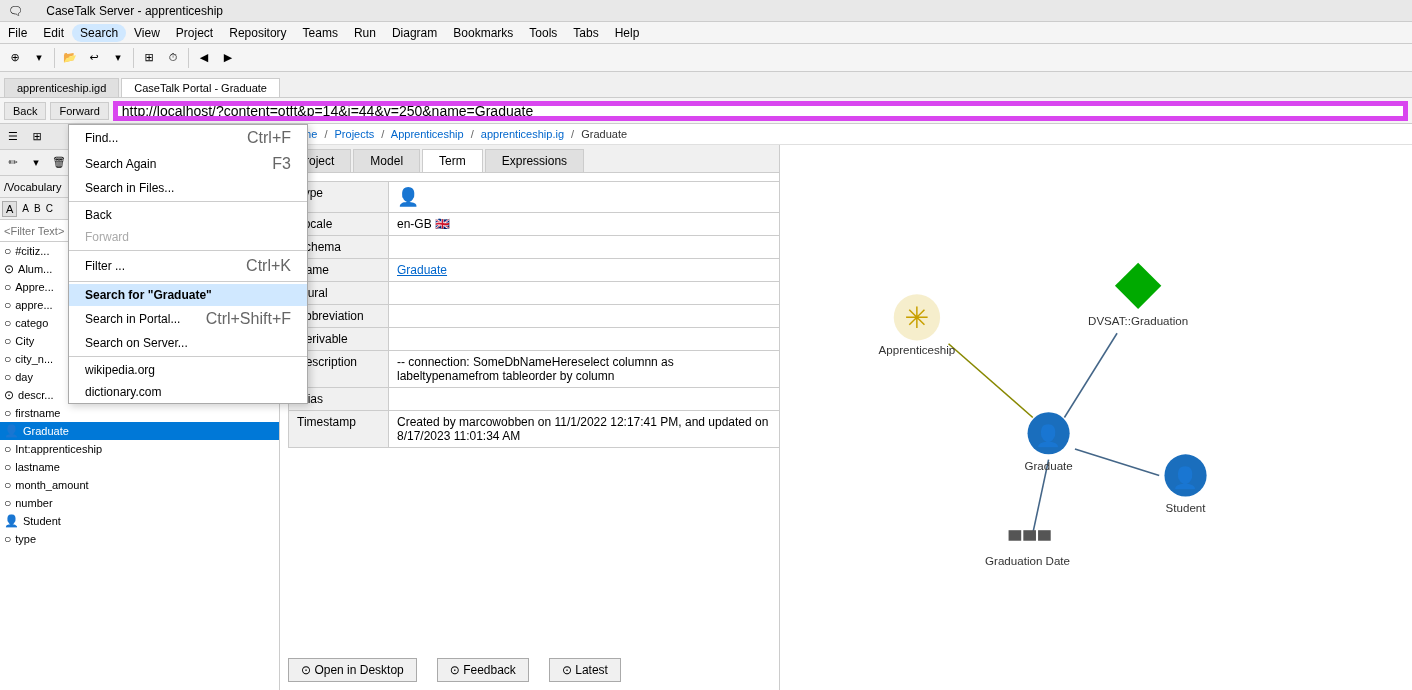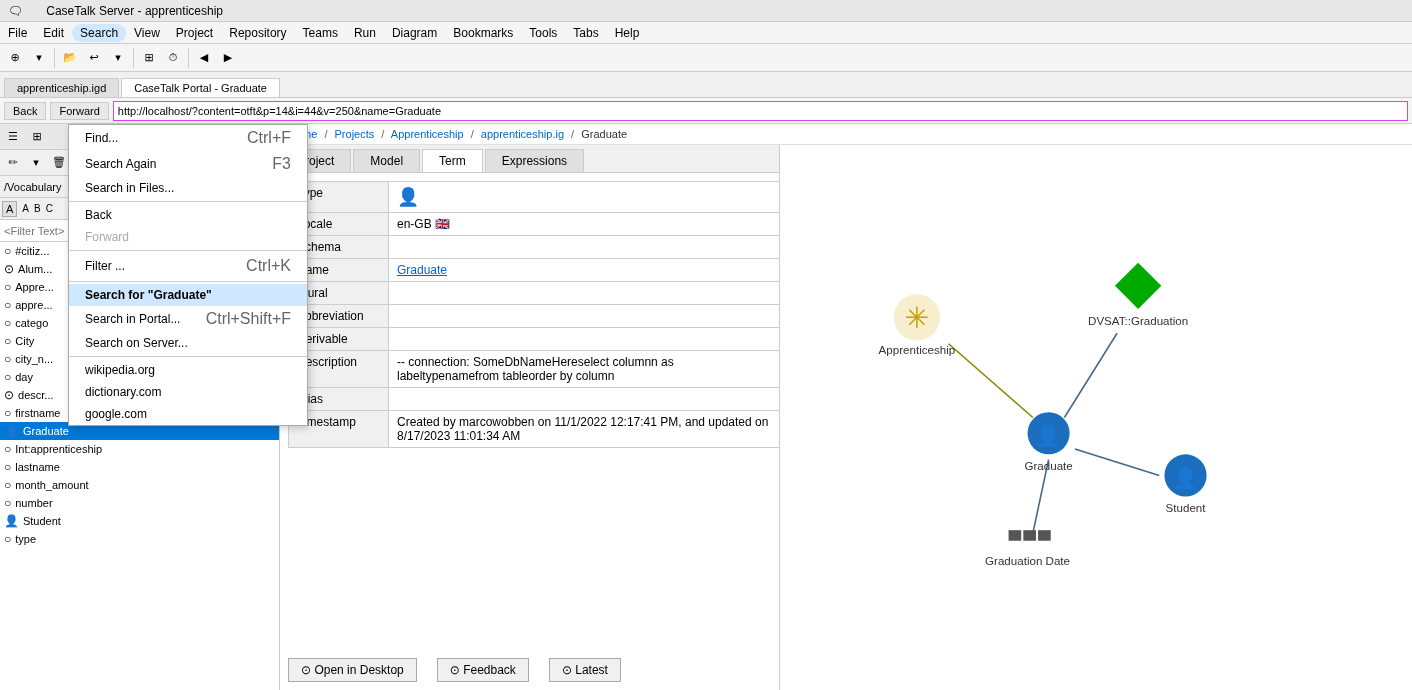--- a/index.html
+++ b/index.html
@@ -20,21 +20,21 @@
 
     
     .tabs-row { background: #f0f0f0; height: 26px; display: flex; align-items: flex-end; border-bottom: 1px solid #ccc; padding-left: 4px; }
     .tab { padding: 3px 12px; border: 1px solid #ccc; border-bottom: none; background: #e0e0e0; cursor: pointer; font-size: 11px; margin-right: 2px; }
     .tab.active { background: white; }
 
     
     .address-bar { background: #f5f5f5; height: 26px; display: flex; align-items: center; border-bottom: 1px solid #ccc; padding: 0 4px; gap: 4px; }
     .addr-btn { padding: 2px 8px; border: 1px solid #ccc; background: #e8e8e8; cursor: pointer; font-size: 11px; }
     .addr-btn:disabled { color: #aaa; }
-    .addr-input { flex: 1; height: 20px; border: 1px solid #d946ef; padding: 0 4px; font-size: 11px; background: white; }
+    .addr-input { flex: 1; height: 20px; border: 5px solid #d946ef; padding: 0 4px; font-size: 14px; background: white; }
 
     
     .main-layout { display: flex; height: calc(690px - 22px - 22px - 28px - 26px - 26px); }
 
     
     .left-panel { width: 280px; background: #f5f5f5; border-right: 1px solid #ccc; display: flex; flex-direction: column; position: relative; }
     .left-top { display: flex; align-items: center; height: 26px; border-bottom: 1px solid #ccc; padding: 0 2px; gap: 2px; background: #e8e8e8; }
     .left-toolbar { height: 26px; display: flex; align-items: center; border-bottom: 1px solid #ccc; padding: 0 2px; background: #f0f0f0; gap: 1px; }
     .vocab-bar { height: 22px; display: flex; align-items: center; padding: 0 4px; font-size: 11px; background: #f0f0f0; border-bottom: 1px solid #ccc; overflow: hidden; white-space: nowrap; }
     .alpha-bar { height: 22px; display: flex; align-items: center; padding: 0 2px; background: #f0f0f0; border-bottom: 1px solid #ccc; gap: 1px; overflow: hidden; }
@@ -275,23 +275,20 @@
       <div class="cm-item">
         <span>Search on Server...</span>
       </div>
       <div class="cm-separator"></div>
       <div class="cm-item">
         <span>wikipedia.org</span>
       </div>
       <div class="cm-item">
         <span>dictionary.com</span>
       </div>
-      <div class="cm-item">
-        <span>google.com</span>
-      </div>
     </div>
   </div>
 
   <div class="right-panel">
 
     <div class="breadcrumb">
       <span class="bc-link">Home</span>
       <span class="bc-sep">/</span>
       <span class="bc-link">Projects</span>
       <span class="bc-sep">/</span>

